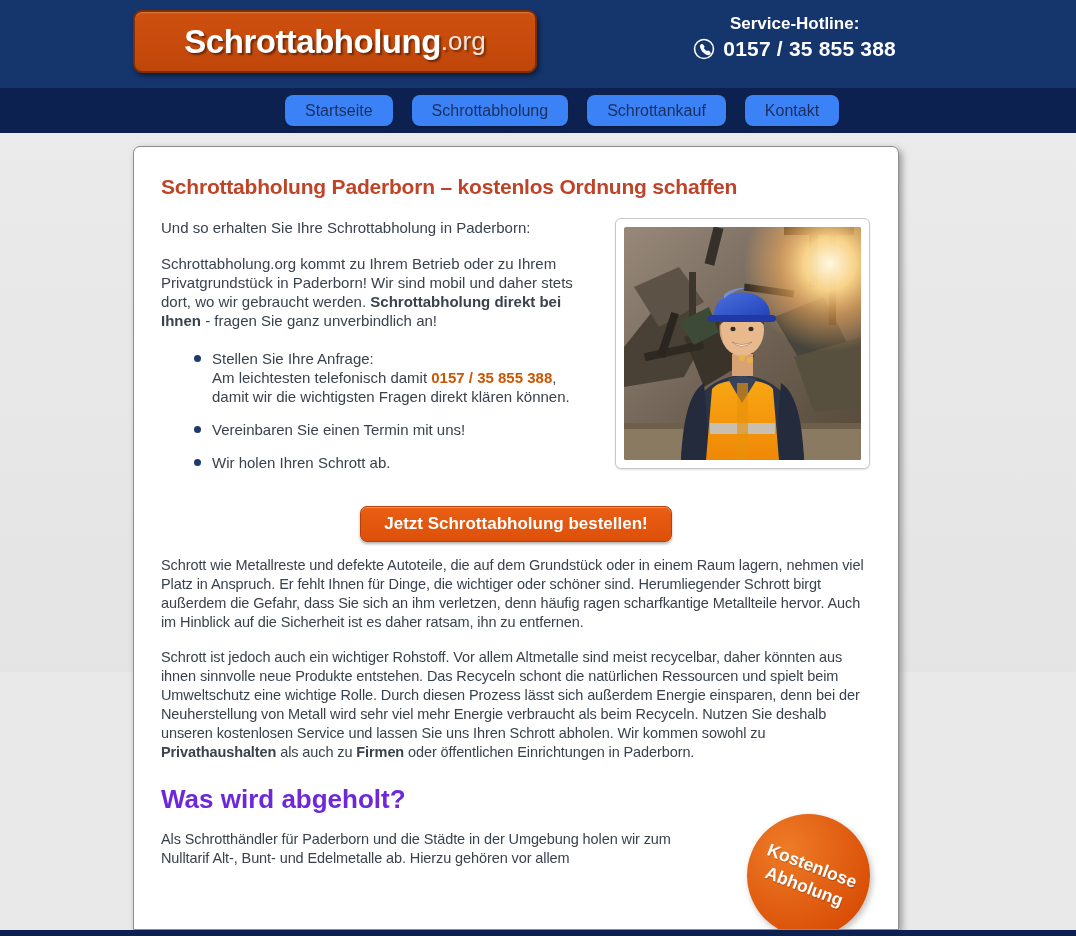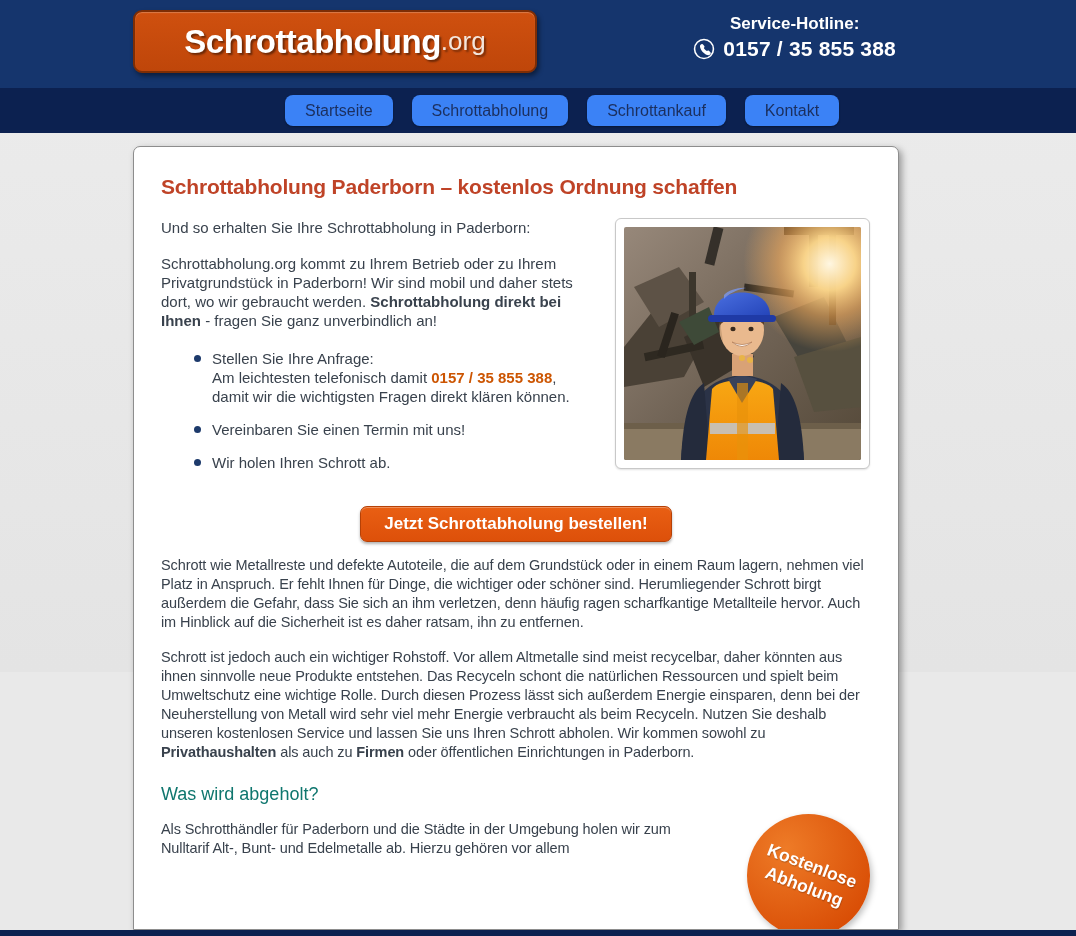--- a/index.html
+++ b/index.html
@@ -53,21 +53,21 @@
     border:1px solid #c8c8c8; border-radius:6px; padding:8px; box-shadow:0 1px 2px rgba(0,0,0,.12); }
   .photo-frame svg { display:block; width:237px; height:233px; border-radius:2px; }
 
   .cta-row { text-align:center; margin:15px 0 14px 0; }
   .cta-btn { background:linear-gradient(180deg,#e95f13,#dd500a); color:#fff; font-family:inherit;
     font-size:17px; font-weight:bold; border:1px solid #b64106; border-radius:7px;
     padding:7px 23px; cursor:pointer; box-shadow:0 2px 3px rgba(0,0,0,.3), inset 0 1px 0 rgba(255,255,255,.3); }
 
   .wide-p { color:#39424d; font-size:14.5px; line-height:19px; letter-spacing:-0.1px; margin-bottom:16px; }
 
-  h2.section-title { color:#0f766e; font-size:18px; font-weight:normal; margin:22px 0 15px 0; }
+  h2.section-title { color:#6d28d9; font-size:26px; font-weight:bold; margin:22px 0 15px 0; }
 
   .badge { position:absolute; left:613px; top:667px; width:123px; height:123px; border-radius:50%;
     background:radial-gradient(circle at 32% 28%, #ee7b27, #d94e06 78%);
     box-shadow:2px 3px 6px rgba(0,0,0,.25);
     display:flex; align-items:center; justify-content:center; }
   .badge-text { transform:rotate(21deg); color:#fff; font-weight:bold; font-size:17.5px;
     line-height:22px; text-align:center; text-shadow:1px 1px 1px rgba(0,0,0,.2); }
 
   .bottom-bar { position:absolute; left:0; top:930px; width:100%; height:6px; background:#0c2150; }
 </style>

